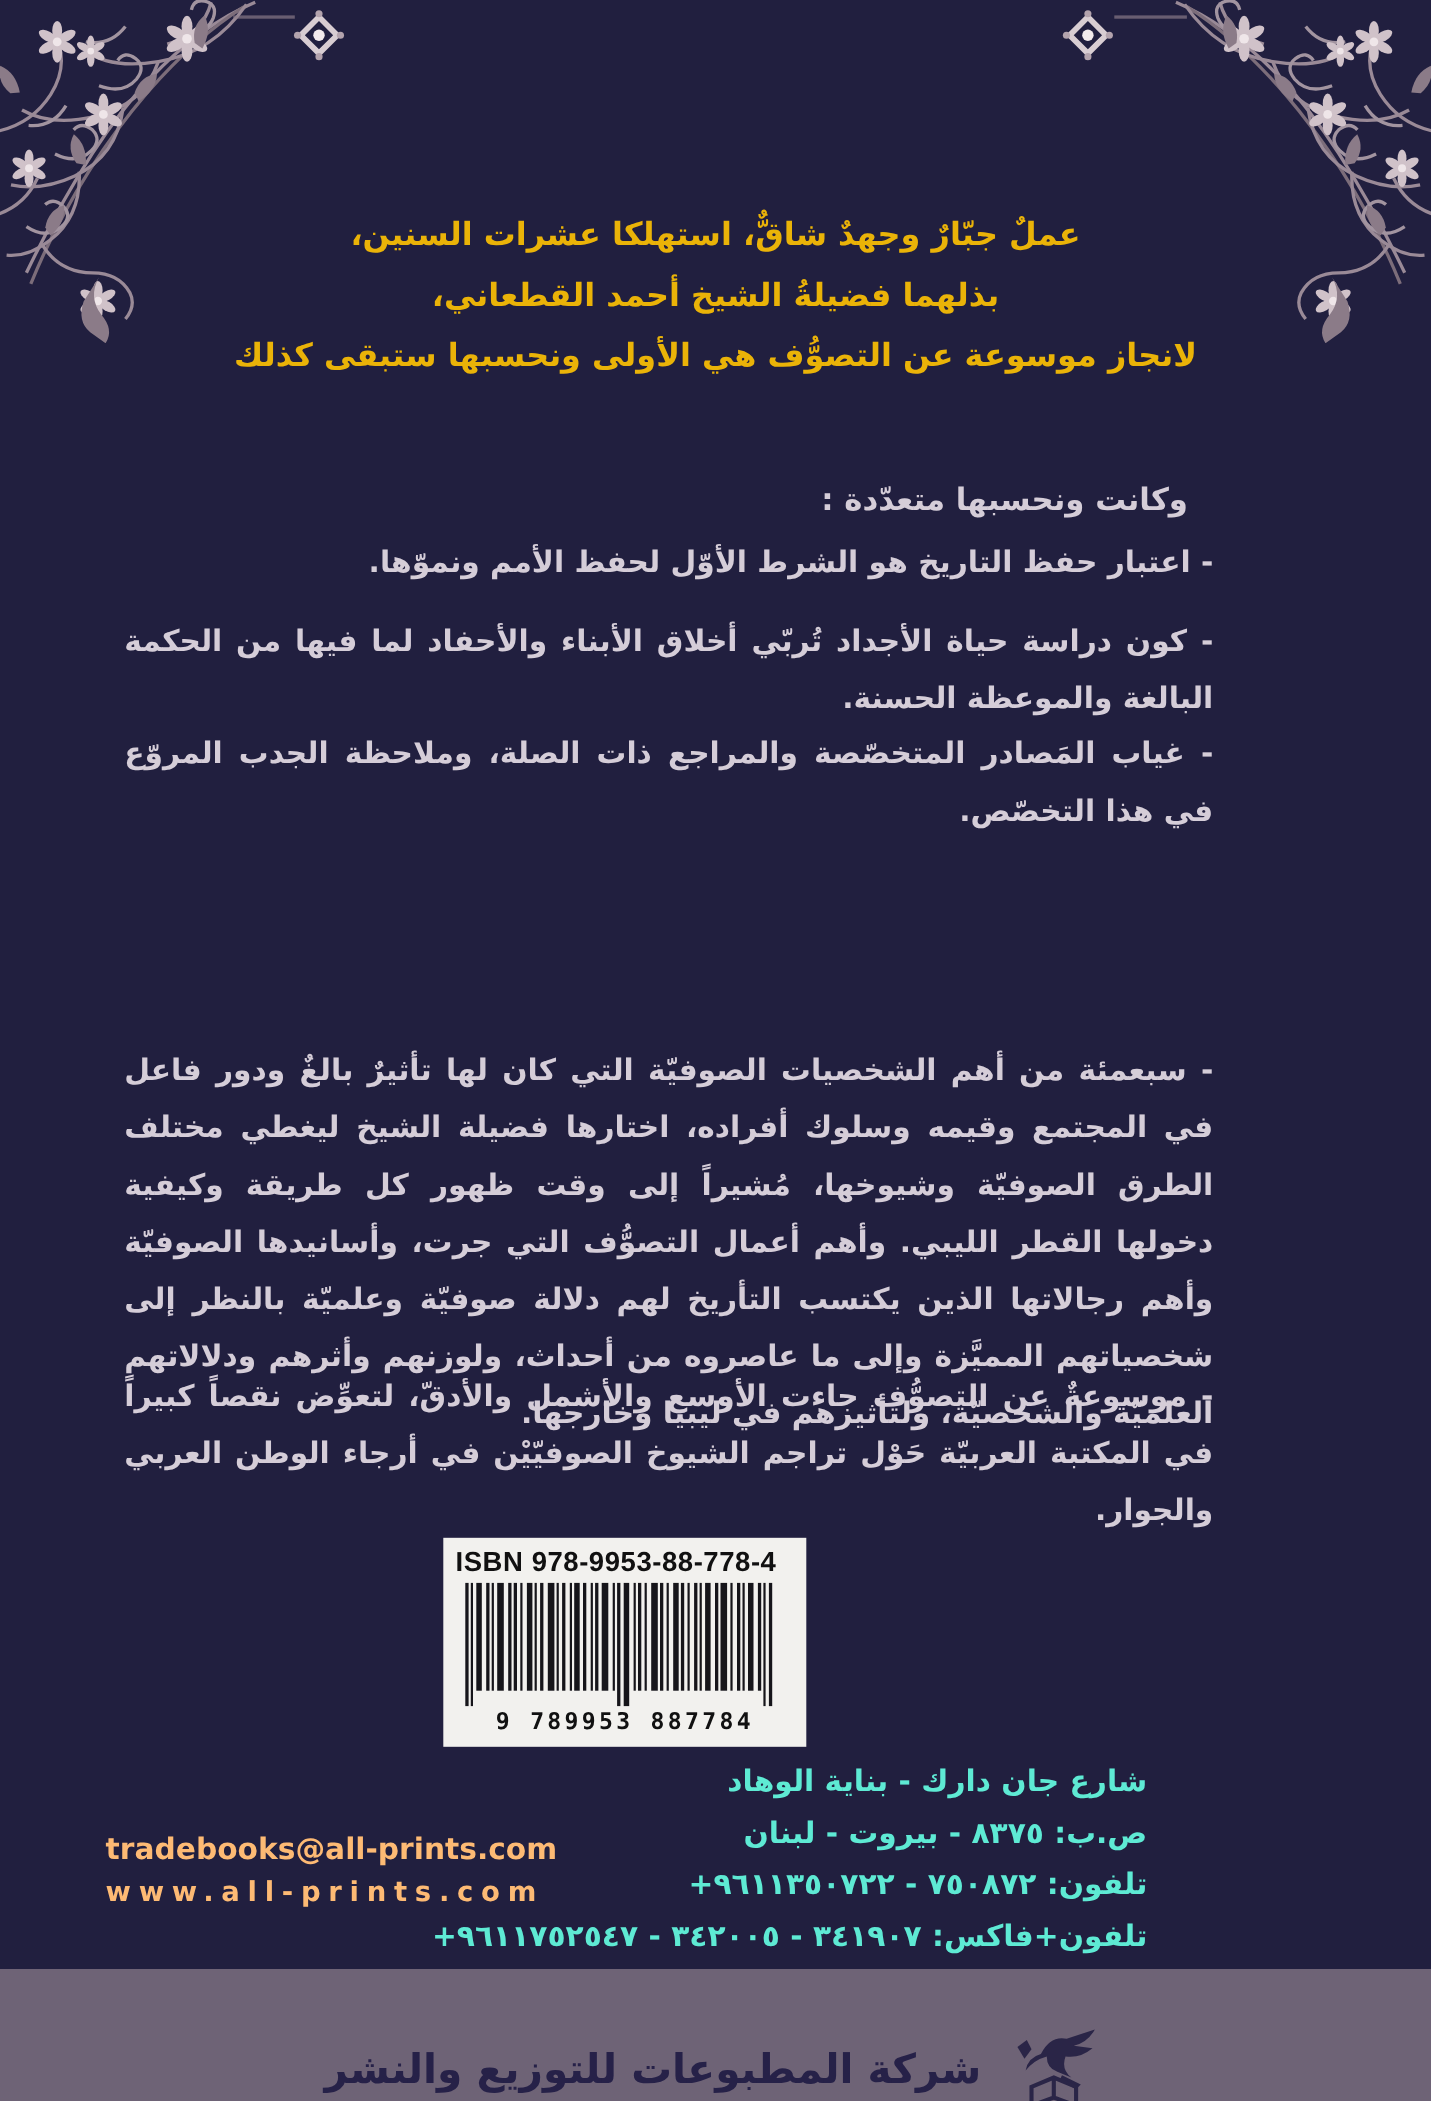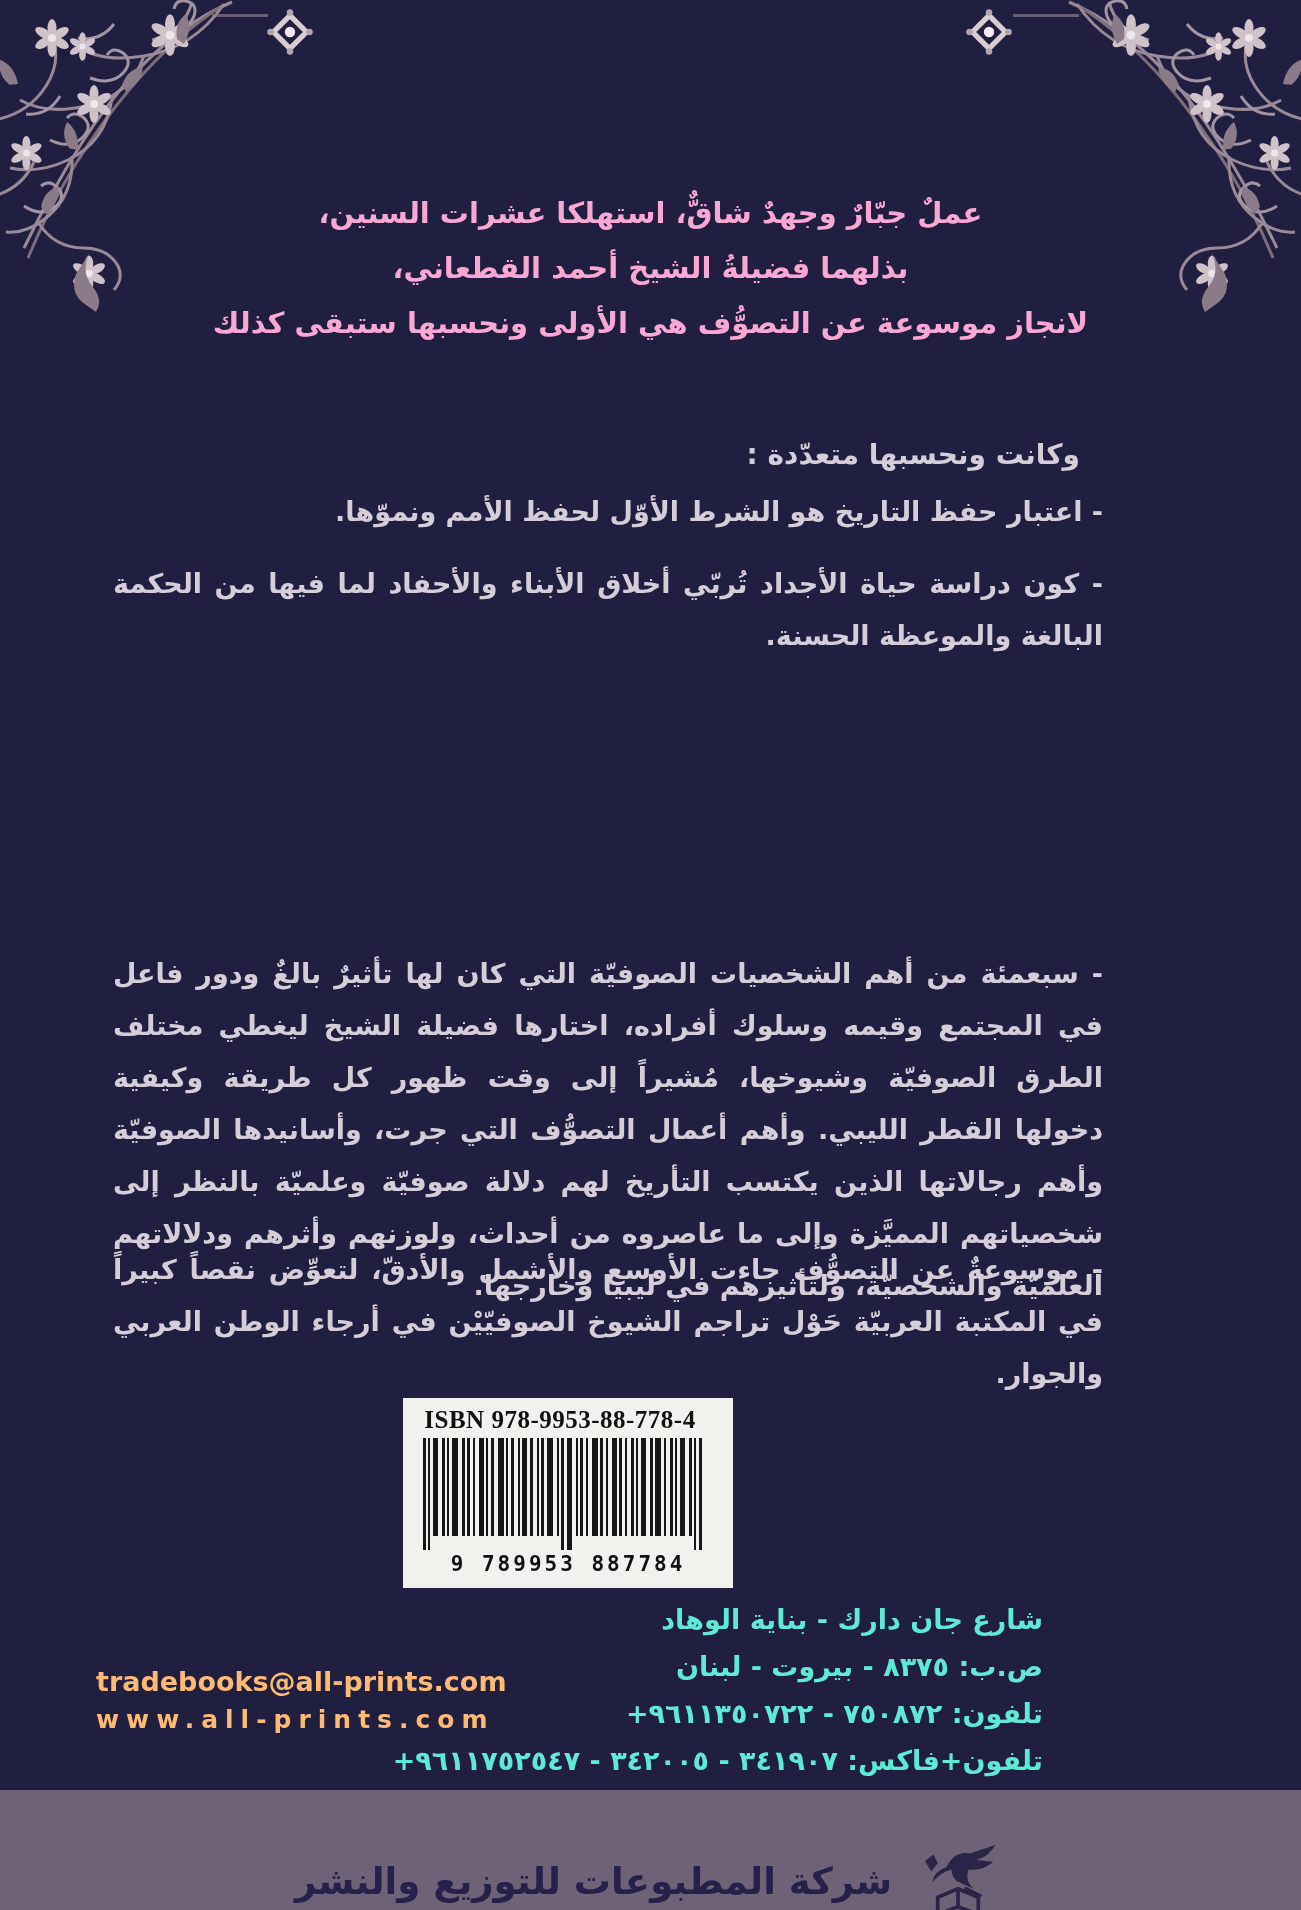--- a/index.html
+++ b/index.html
@@ -15,37 +15,37 @@
   .diamond{position:absolute;top:6px;width:52px;height:52px;}
   .diamond.left{left:264px;}
   .diamond.right{left:963px;}
   .top-line{position:absolute;top:14px;height:3px;background:#8f7f8c;opacity:.65;}
   .top-line.left{left:212px;width:56px;}
   .top-line.right{left:1013px;width:66px;}
 
   
   .ar{direction:rtl;color:#d5cdd8;font-weight:bold;}
   .intro{position:absolute;top:186px;left:0;width:100%;text-align:center;
-         font-size:29px;line-height:55px;color:#f9a8d4;}
+         font-size:29px;line-height:55px;color:#eab308;}
   .intro p{margin:0;}
   .motives-heading{position:absolute;top:438px;right:221px;font-size:28px;color:#d5cdd8;}
   .bullet{position:absolute;right:198px;width:990px;font-size:27px;line-height:52px;
           text-align:justify;text-align-last:right;margin:0;}
   .b1{top:486px;}
   .b2{top:558px;}
   .b3{top:660px;}
   .b4{top:764px;}
   .b5{top:948px;}
   .b6{top:1244px;}
 
   
   .barcode-box{position:absolute;left:403px;top:1398px;width:330px;height:190px;
                background:#f2f1ee;color:#111;text-align:center;}
   .isbn-label{margin:8px 16px 4px 0;font-size:25px;font-weight:bold;letter-spacing:.5px;
-              font-family:Liberation Serif, serif;}
+              font-family:Liberation Sans, sans-serif;}
   .bars{position:relative;height:112px;margin:0 18px;}
   .bars .bar{position:absolute;top:0;background:#16151a;}
   .barcode-digits{margin-top:2px;font-size:21px;letter-spacing:3px;
                   font-family:"DejaVu Sans Mono",monospace;font-weight:bold;}
 
   
   .pub-contact{position:absolute;top:1596px;right:258px;text-align:right;
                font-size:27px;line-height:47px;color:#5eead4;}
   .pub-contact p{margin:0;}
   .web-contact{position:absolute;top:1666px;left:96px;color:#fdba74;
@@ -176,20 +176,21 @@
 
   <div class="intro ar">
     <p>عملٌ جبّارٌ وجهدٌ شاقٌّ، استهلكا عشرات السنين،</p>
     <p>بذلهما فضيلةُ الشيخ أحمد القطعاني،</p>
     <p>لانجاز موسوعة عن التصوُّف هي الأولى ونحسبها ستبقى كذلك</p>
   </div>
 
   <div class="motives-heading ar">وكانت ونحسبها متعدّدة :</div>
   <p class="bullet ar b1">- اعتبار حفظ التاريخ هو الشرط الأوّل لحفظ الأمم ونموّها.</p>
   <p class="bullet ar b2">- كون دراسة حياة الأجداد تُربّي أخلاق الأبناء والأحفاد لما فيها من الحكمة البالغة والموعظة الحسنة.</p>
+  <p class="bullet ar b3">- غياب المَصادر المتخصّصة والمراجع ذات الصلة، وملاحظة الجدب المروّع في هذا التخصّص.</p>
   <p class="bullet ar b5">- سبعمئة من أهم الشخصيات الصوفيّة التي كان لها تأثيرٌ بالغٌ ودور فاعل في المجتمع وقيمه وسلوك أفراده، اختارها فضيلة الشيخ ليغطي مختلف الطرق الصوفيّة وشيوخها، مُشيراً إلى وقت ظهور كل طريقة وكيفية دخولها القطر الليبي. وأهم أعمال التصوُّف التي جرت، وأسانيدها الصوفيّة وأهم رجالاتها الذين يكتسب التأريخ لهم دلالة صوفيّة وعلميّة بالنظر إلى شخصياتهم المميَّزة وإلى ما عاصروه من أحداث، ولوزنهم وأثرهم ودلالاتهم العلميّة والشخصيّة، ولتأثيرهم في ليبيا وخارجها.</p>
   <p class="bullet ar b6">- موسوعةٌ عن التصوُّف جاءت الأوسع والأشمل والأدقّ، لتعوِّض نقصاً كبيراً في المكتبة العربيّة حَوْل تراجم الشيوخ الصوفيّيْن في أرجاء الوطن العربي والجوار.</p>
 
   <div class="barcode-box">
     <div class="isbn-label">ISBN 978-9953-88-778-4</div>
     <div class="bars">
         <div class="bar" style="left: 2px; width: 3px; height: 112px;"></div>
         <div class="bar" style="left: 7px; width: 2px; height: 112px;"></div>
         <div class="bar" style="left: 12px; width: 5px; height: 98px;"></div>
         <div class="bar" style="left: 21px; width: 3px; height: 98px;"></div>

